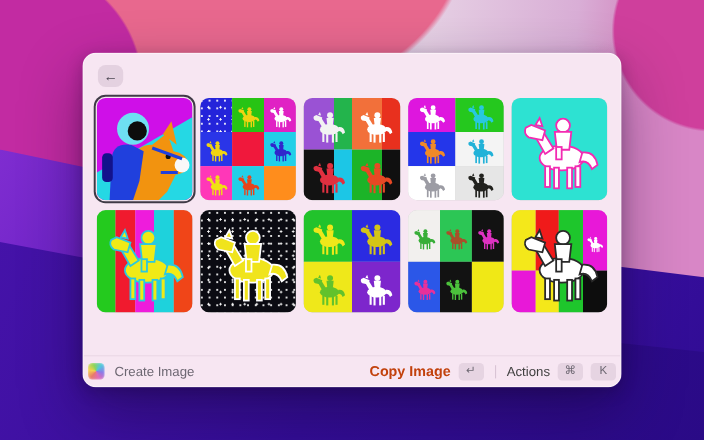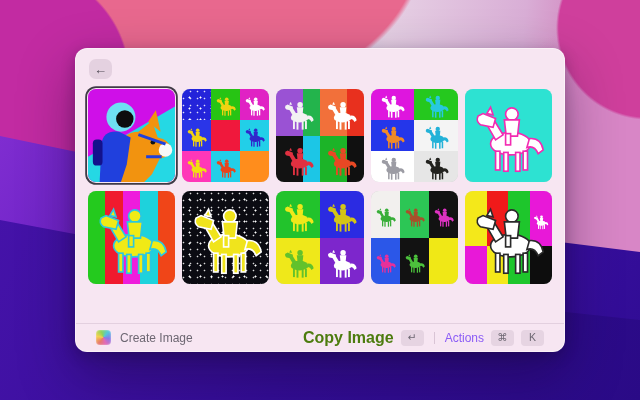--- a/index.html
+++ b/index.html
@@ -47,32 +47,32 @@
   .stars{background-image:
     radial-gradient(#ffffff 0.8px, transparent 1.2px),
     radial-gradient(rgba(255,255,255,.85) 0.7px, transparent 1.1px);
     background-size:11px 11px,7px 7px;background-position:2px 3px,5px 6px;}
   .fig{display:block;}
   .overlay.fig{position:absolute;left:4%;top:7%;width:92%;height:89%;}
   .closeup{width:100%;height:100%;display:block;}
   
   .win-footer{position:absolute;left:0;right:0;bottom:0;height:27px;
     border-top:1px solid rgba(60,20,60,.10);
-    display:flex;align-items:center;padding:0 20px;gap:8px;
+    display:flex;align-items:center;padding:0 4px;gap:8px;
     border-radius:0 0 12px 12px;}
   .cmd-icon{width:15px;height:15px;border-radius:4px;flex:0 0 auto;
     background:conic-gradient(from 220deg,#e87a6a,#f5d14e,#8ed45a,#52c8dc,#8a7ae8,#e06ab8,#e87a6a);
     box-shadow:inset 0 0 2px rgba(255,255,255,.7);}
   .cmd-label{color:#6d6772;font-size:12px;margin-left:1px;}
   .footer-right{margin-left:auto;display:flex;align-items:center;gap:8px;}
-  .primary-label{color:#4d7c0f;font-size:16px;font-weight:700;}
+  .primary-label{color:#c2410c;font-size:13px;font-weight:700;}
   .keycap{min-width:17px;height:16px;padding:0 3px;border-radius:4px;background:#e6d4e2;
     color:#6d6772;font-size:10.5px;display:inline-flex;align-items:center;justify-content:center;line-height:1;}
   .footer-divider{width:1px;height:12px;background:rgba(60,20,60,.16);margin:0 2px;}
-  .actions-label{color:#8b5cf6;font-size:12px;}
+  .actions-label{color:#404040;font-size:12px;}
   .footer-btn{display:flex;align-items:center;gap:7px;}
 </style>
 </head>
 <body>
 
 <svg width="0" height="0" style="position:absolute" aria-hidden="true">
   <defs>
     <g id="fig">
       <ellipse cx="34" cy="37" rx="16" ry="9"></ellipse>
       <polygon points="22,34 14,20 20,17 28,30"></polygon>

